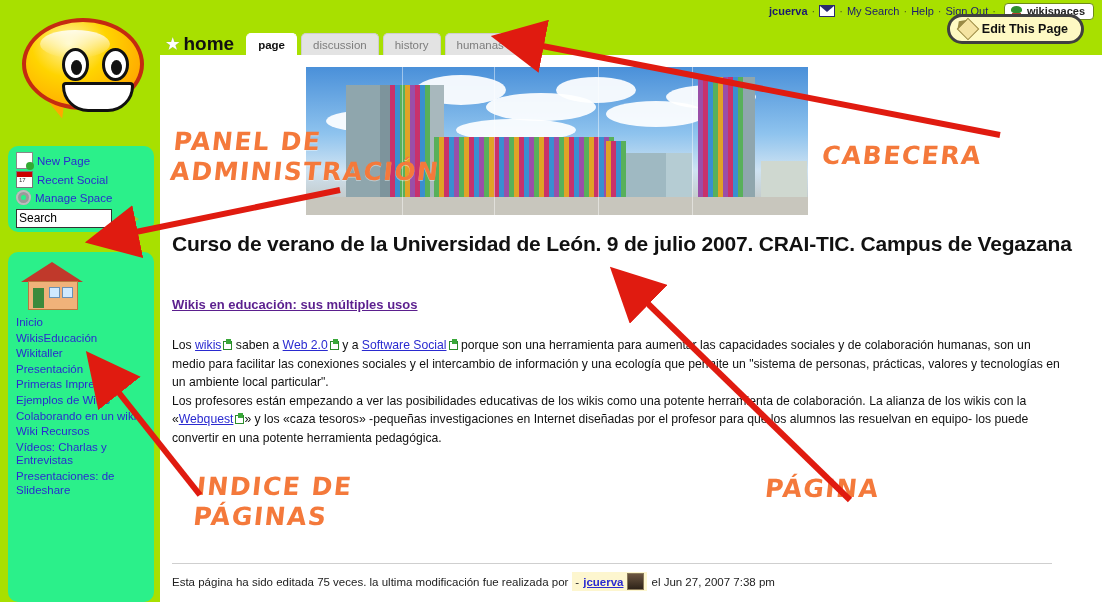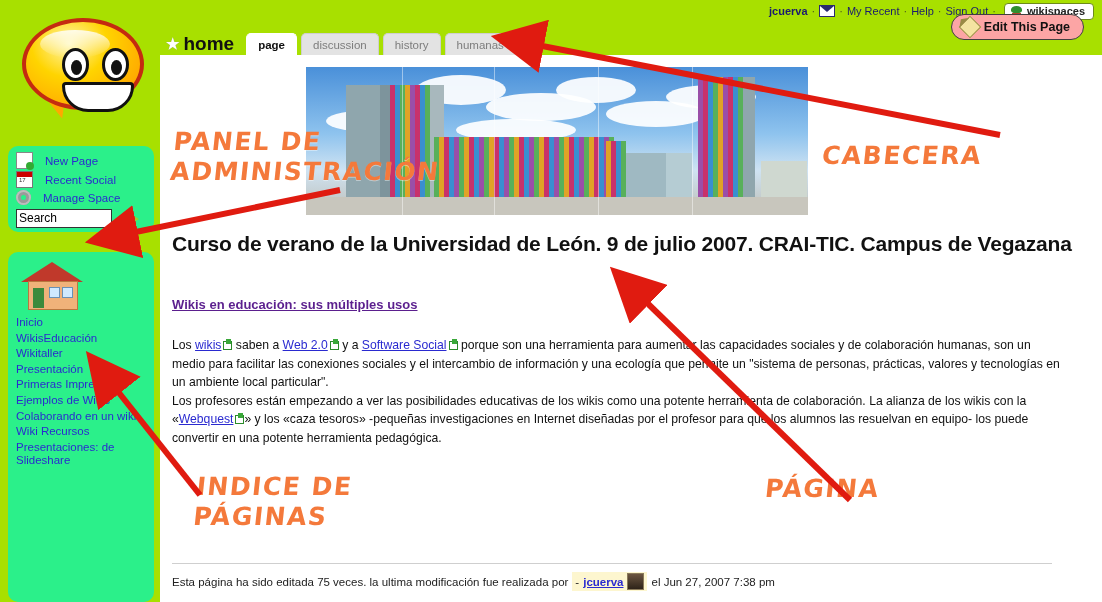--- a/index.html
+++ b/index.html
@@ -105,21 +105,21 @@
   
   .panel {
     position: absolute; left: 8px;
     width: 146px;
     background: #2bf08a;
     border-radius: 10px;
     box-sizing: border-box;
   }
   .panel-admin { top: 146px; height: 86px; padding: 6px 8px; }
   .admin-row {
-    display: flex; align-items: center; gap: 12px;
+    display: flex; align-items: center; gap: 4px;
     font-size: 11.5px; color: #2a2ad0; margin-bottom: 2px;
   }
   .admin-row span.lbl { text-decoration: none; }
   .ico { width: 15px; height: 15px; position: relative; flex: none; }
   .ico-page { background:#fff; border:1px solid #888; }
   .ico-page:after{content:"";position:absolute;right:-2px;bottom:-2px;width:8px;height:8px;background:#3a3;border-radius:50%;}
   .ico-cal { background:#fff; border:1px solid #777; }
   .ico-cal:before{content:"";position:absolute;left:0;top:0;right:0;height:5px;background:#c00;}
   .ico-cal:after{content:"17";position:absolute;left:2px;top:5px;font-size:6px;color:#333;}
   .ico-gear { background:#9a9a9a; border-radius:50%; box-shadow:0 0 0 2px #bdbdbd inset; }
@@ -171,21 +171,21 @@
   .tab {
     font-size: 11.5px; padding: 5px 11px 4px; border-radius: 5px 5px 0 0;
     background: #e3e3e3; color: #7d7d7d; line-height: 12px;
     border: 1px solid #cfcfcf; border-bottom: none;
   }
   .tab.active { background: #fff; color: #111; font-weight: bold; border-color:#fff; }
 
   .editbtn {
     position: absolute; right: 18px; top: 14px;
     display: inline-flex; align-items: center; gap: 6px;
-    background: #fca5a5; border: 1px solid #404040; border-radius: 18px;
+    background: #fef9c3; border: 3px solid #404040; border-radius: 18px;
     padding: 4px 13px 4px 10px; font-size: 12.5px; font-weight: bold; color:#111;
   }
   .pencil {
     width: 14px; height: 14px; background: #f4e3a1; border: 1px solid #9a8a45;
     transform: rotate(-45deg); position: relative;
   }
   .pencil:after{content:"";position:absolute;left:-1px;top:-5px;border-left:7px solid transparent;border-right:7px solid transparent;border-bottom:5px solid #9a8a45;}
 
   
   .banner {
@@ -263,21 +263,21 @@
 </head>
 <body>
 
 <div id="root">
 
   <div class="topbar">
     <span class="user">jcuerva</span>
     <span class="sep">·</span>
     <span class="mail-ico"></span>
     <span class="sep">·</span>
-    <a href="#">My Recent</a>
+    <a href="#">My Search</a>
     <span class="sep">·</span>
     <a href="#">Help</a>
     <span class="sep">·</span>
     <a href="#">Sign Out</a>
     <span class="sep">·</span>
     <span class="wsbtn">
       <span class="ws-plant">
           <i class="leaf"></i>
           <i class="pot"></i>
         </span>
@@ -323,20 +323,21 @@
     </div>
     <ul class="idx-list">
       <li>Inicio</li>
       <li>WikisEducación</li>
       <li>Wikitaller</li>
       <li>Presentación</li>
       <li>Primeras Impresiones</li>
       <li>Ejemplos de Wikis</li>
       <li>Colaborando en un wiki</li>
       <li>Wiki Recursos</li>
+      <li>Vídeos: Charlas y Entrevistas</li>
       <li>Presentaciones: de Slideshare</li>
     </ul>
   </div>
 
   <div class="content"></div>
 
   <div class="tabrow">
     <span class="homeLbl">
       <span class="star">★</span>
       <span>home</span>

